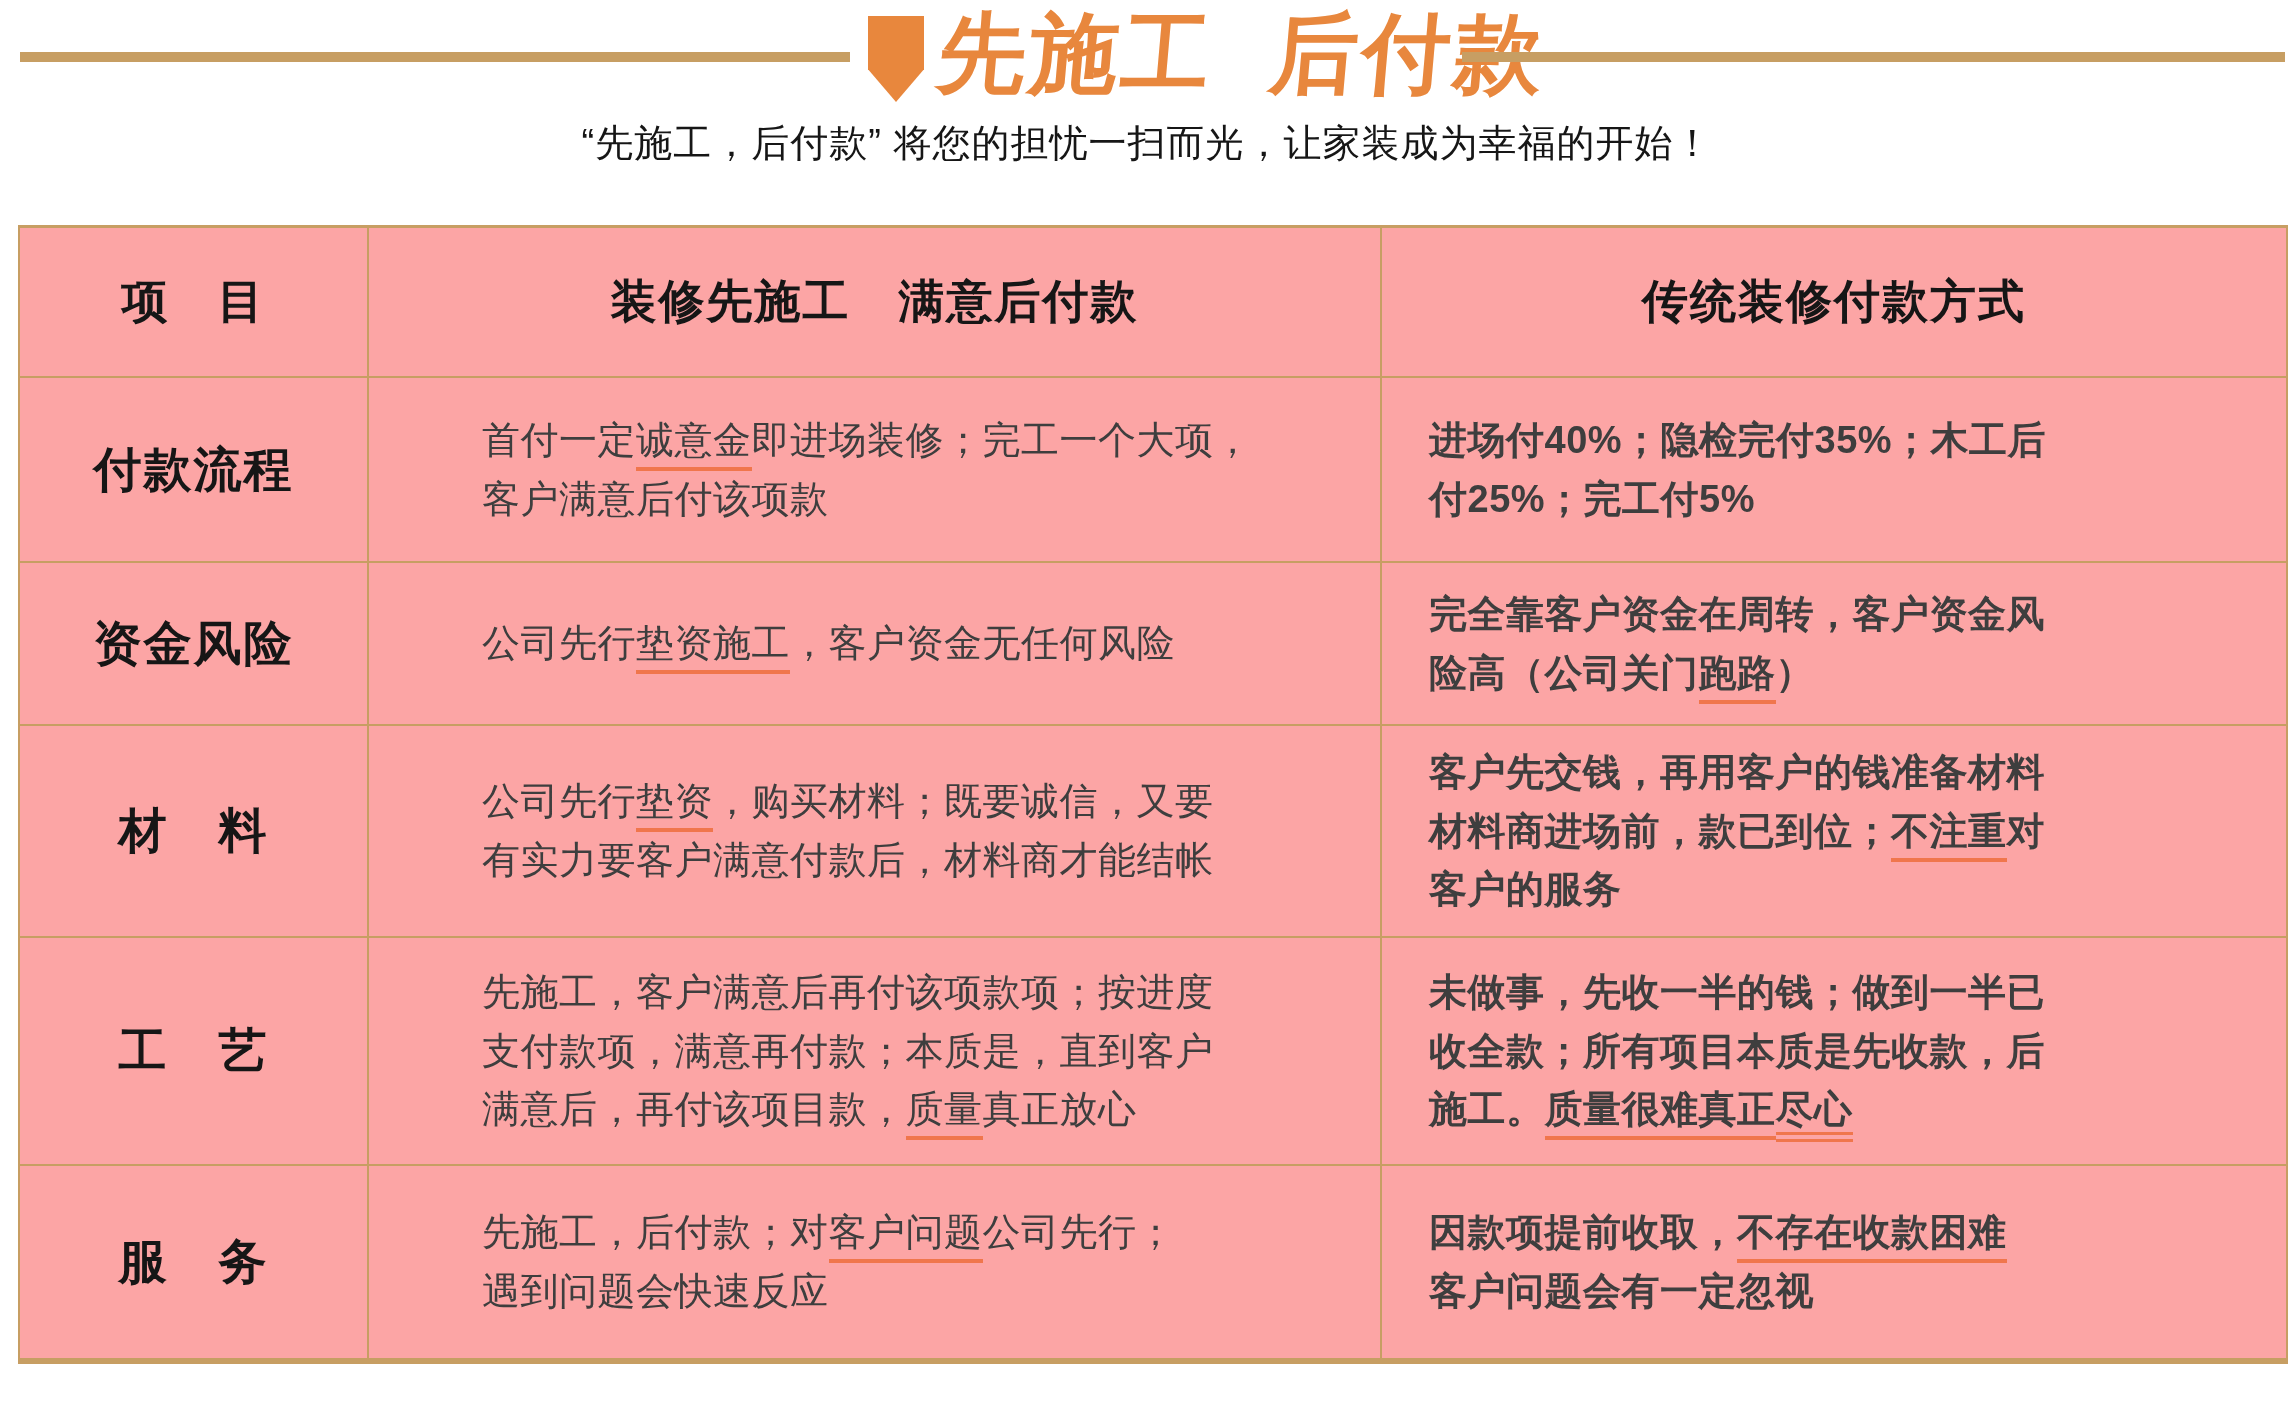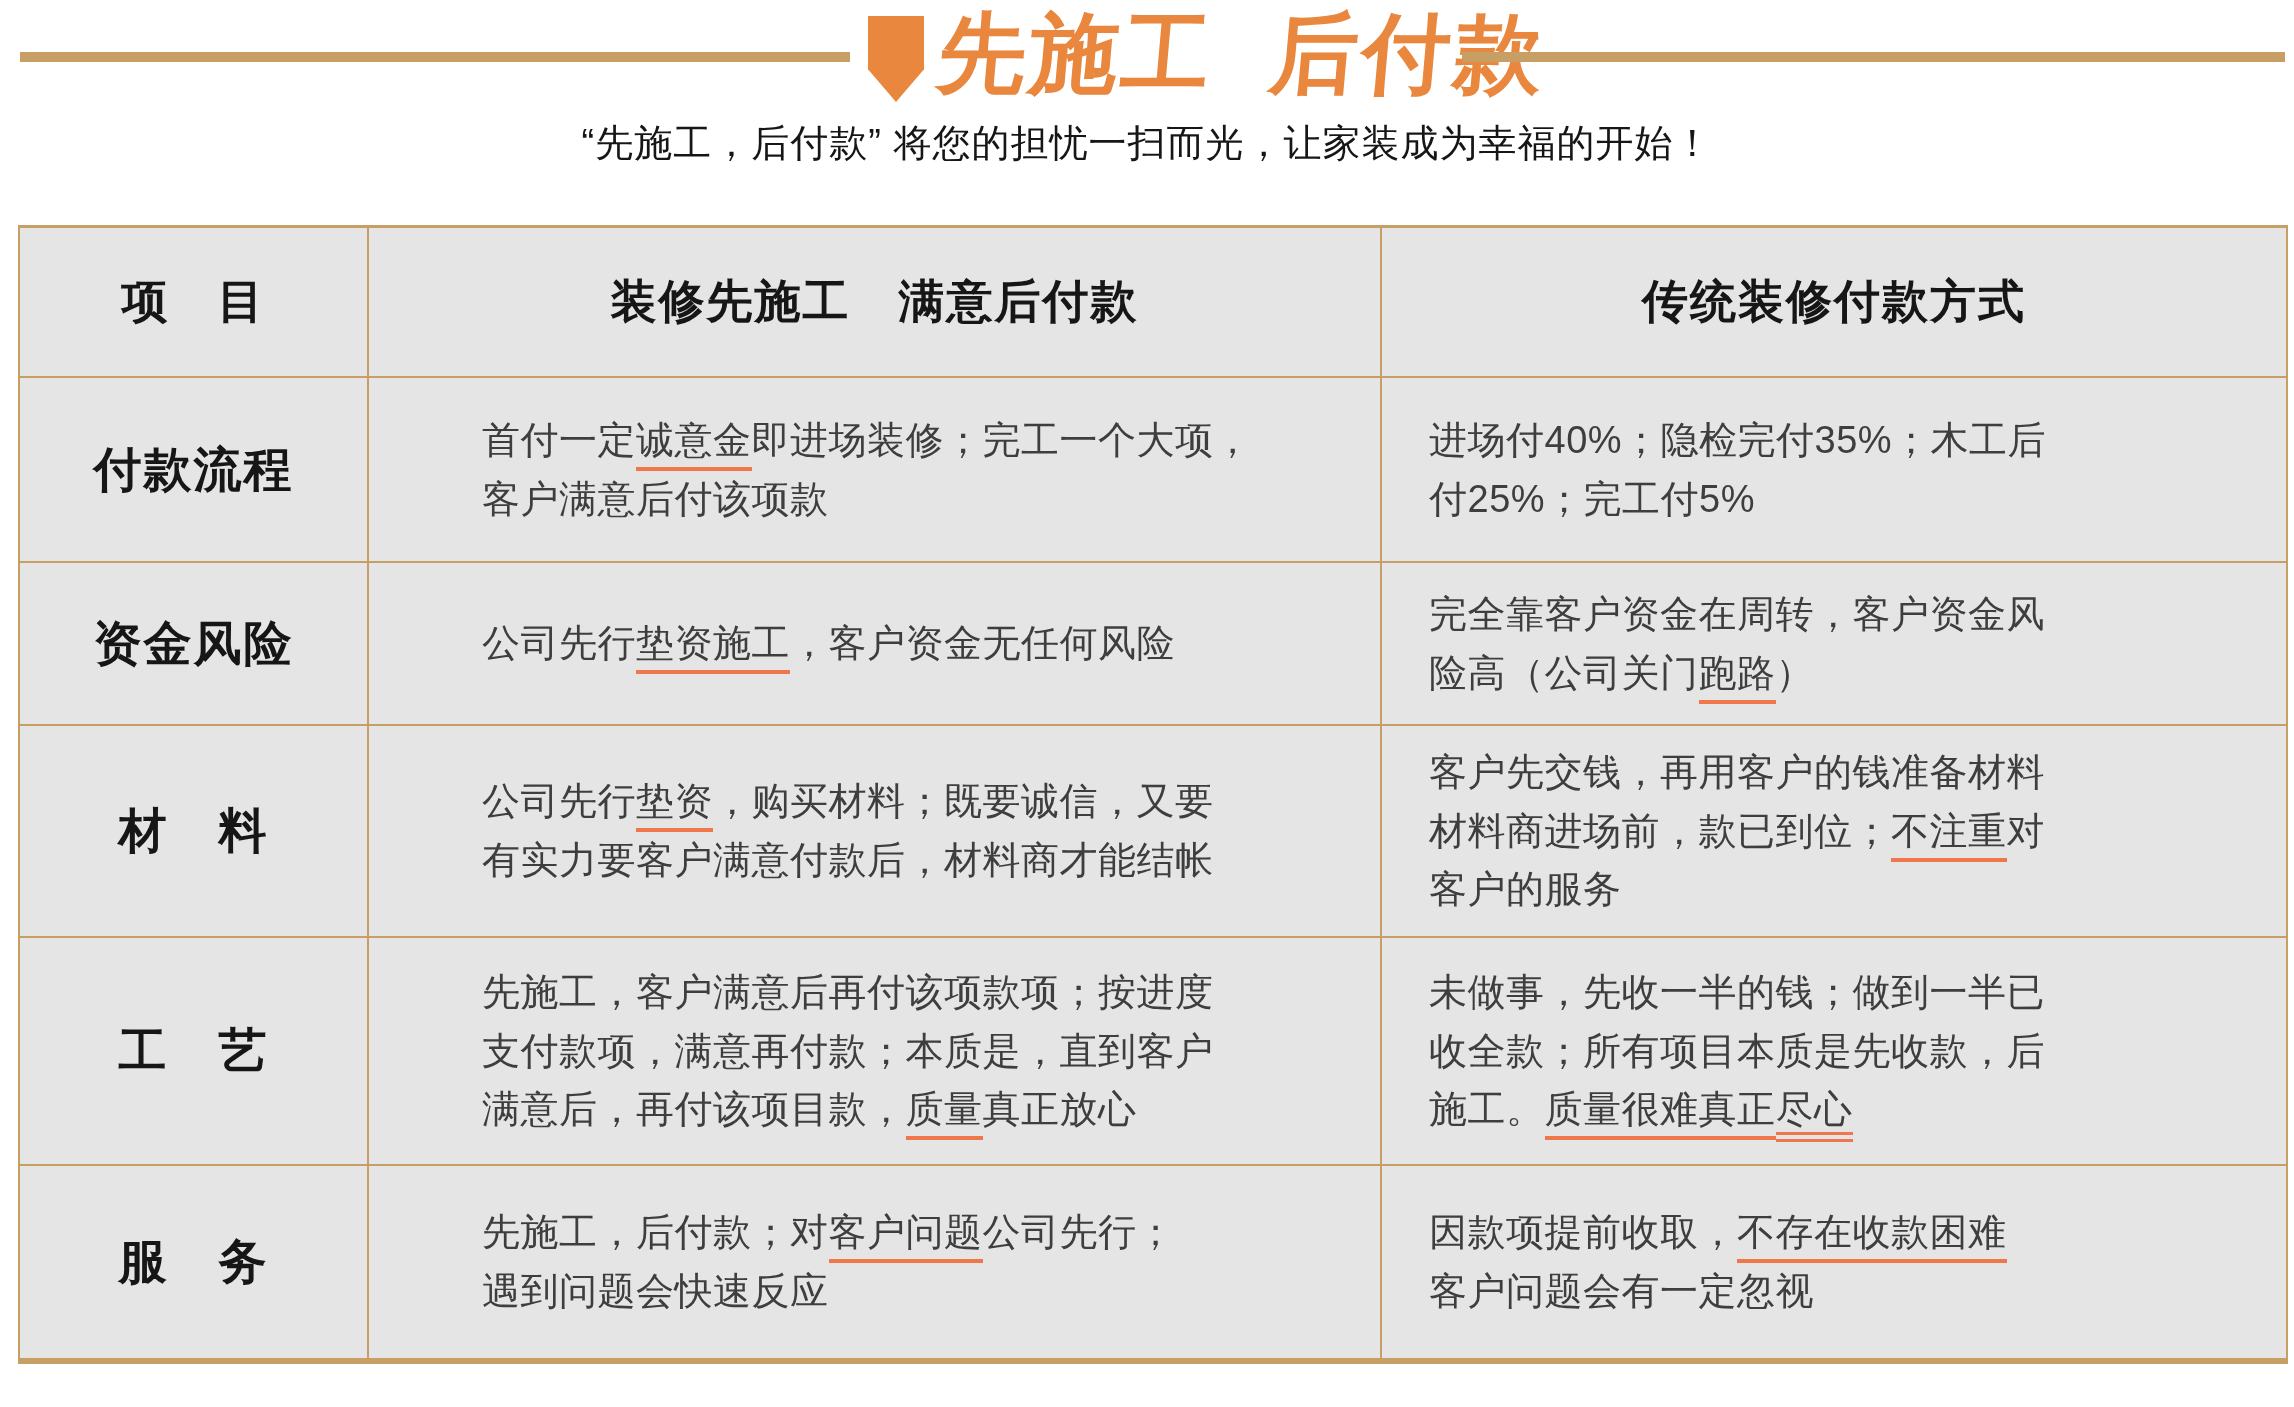--- a/index.html
+++ b/index.html
@@ -49,42 +49,42 @@
     grid-template-columns: 349px 1013px 904px;
     grid-template-rows: 150px 185px 163px 212px 228px 192px;
     border: 2px solid var(--border-tan);
     border-top-width: 3px;
     border-bottom-width: 6px;
   }
   .cell {
     border-right: 2px solid var(--border-tan);
     border-bottom: 2px solid var(--border-tan);
     display: flex; align-items: center;
-    background: #e5e5e5;
+    background: #fca5a5;
   }
   .cell.last-col { border-right: none; }
   .cell.last-row { border-bottom: none; }
 
   .head-cell {
     justify-content: center;
     font-size: 46px; font-weight: 700; color: var(--heading-text);
     letter-spacing: 2px; text-align: center;
   }
   .label-cell {
     justify-content: center;
     font-size: 48px; font-weight: 600; color: var(--heading-text);
     letter-spacing: 2px; text-align: right;
   }
   .body-cell {
     font-size: 38px; font-weight: 400; color: var(--body-text);
     line-height: 1.55; letter-spacing: 0.5px;
   }
   .body-cell .txt { display: block; }
   .ours-cell  { padding: 10px 40px 10px 113px; }
-  .trad-cell  { padding: 10px 30px 10px 47px; }
+  .trad-cell  { padding: 10px 30px 10px 47px; font-weight: bold; }
 
   
   .u {
     border-bottom: 4px solid var(--underline-orange);
     padding-bottom: 6px;
   }
   .u2 {
     border-bottom: 10px double var(--underline-orange);
     padding-bottom: 2px;
   }

